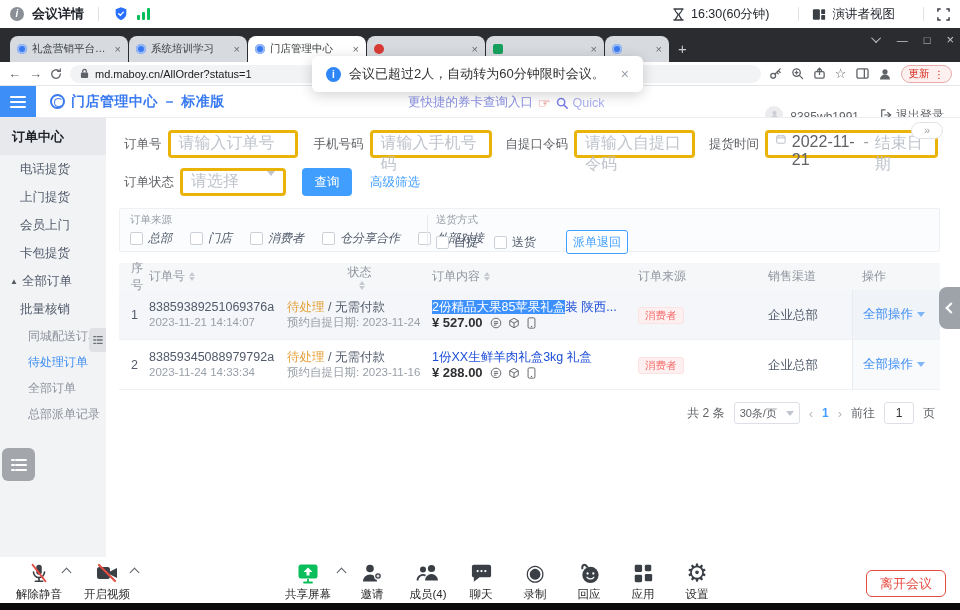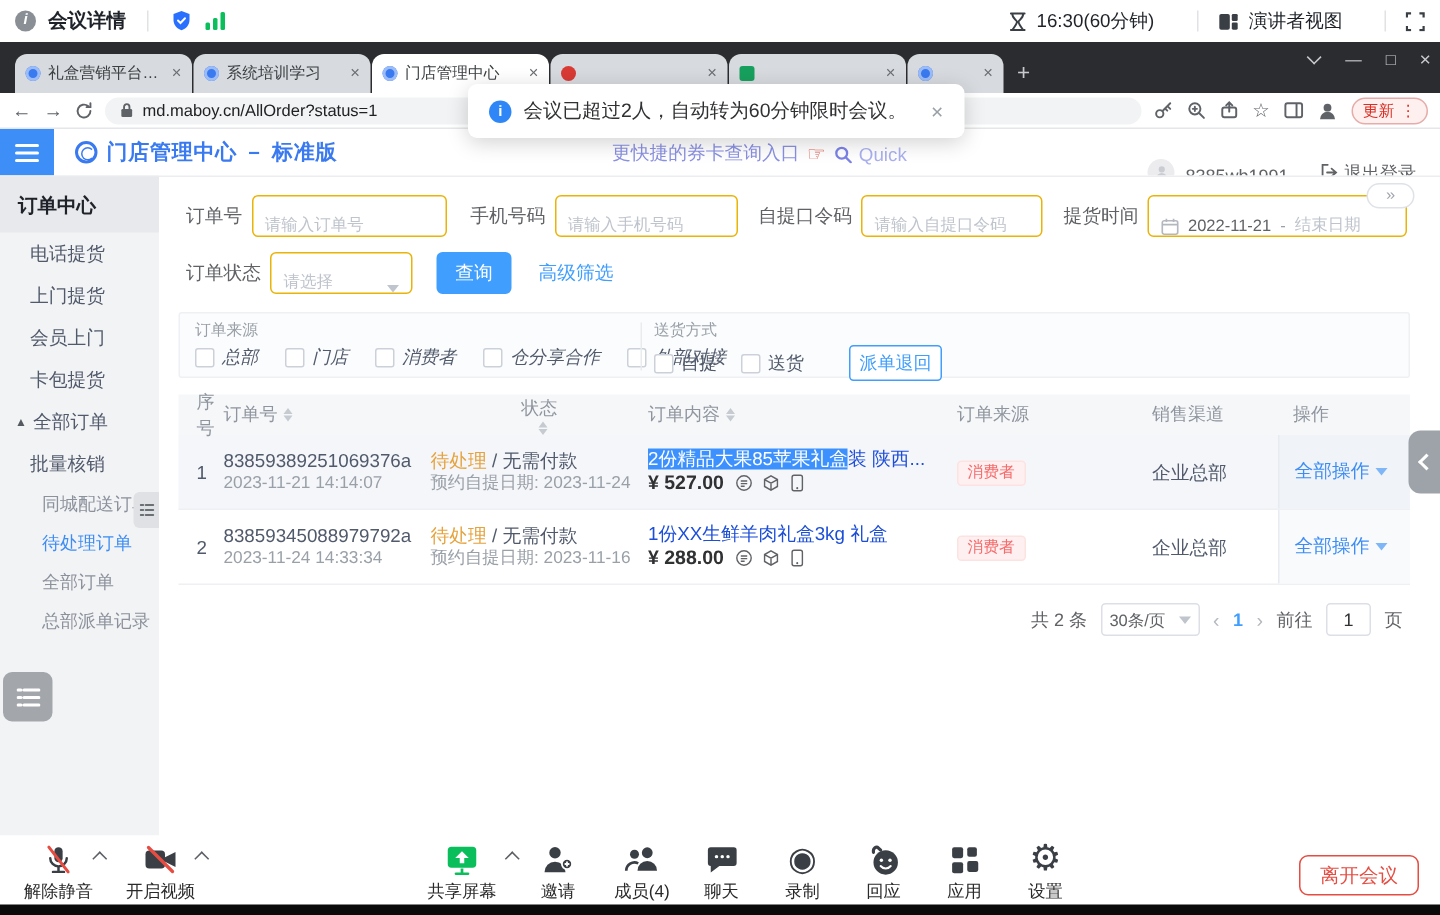--- a/index.html
+++ b/index.html
@@ -65,21 +65,21 @@
   .sb-group { padding-left:10px; }
   .sb-group .tri { font-size:8px; color:#555a61; margin-right:4px; vertical-align:1px; }
   .sb-sub { height:26px; line-height:26px; font-size:12px; color:#8c919c; padding-left:28px; }
   .sb-sub.active { color:#3d8df5; }
   .sb-handle { position:absolute; right:0; top:210px; width:17px; height:24px; background:#dfe1e5; border-radius:4px 0 0 4px; display:flex; align-items:center; justify-content:center; }
 
   
   .content { position:absolute; left:106px; top:117px; width:854px; height:440px; background:#fff; border-top:1px solid #ebedf0; }
   .frow { position:absolute; display:flex; align-items:center; }
   .flabel { font-size:12.5px; color:#606266; }
-  .inp { height:28px; border:1px solid #eab308; border-radius:4px; background:#fff; display:flex; align-items:flex-end; padding:0 8px; font-size:11px; color:#bfc4cc; }
+  .inp { height:28px; border:3px solid #eab308; border-radius:4px; background:#fff; display:flex; align-items:flex-start; padding:0 8px; font-size:16px; color:#bfc4cc; }
   .inp.sel { justify-content:space-between; }
   .sel-caret { width:0; height:0; border-left:4px solid transparent; border-right:4px solid transparent; border-top:5px solid #c0c4cc; }
   .btn-primary { background:#409eff; color:#fff; font-size:12.5px; border-radius:4px; height:28px; line-height:28px; text-align:center; }
   .link-blue { color:#409eff; font-size:12.5px; }
   .collapse-pill { position:absolute; right:17px; top:4px; width:32px; height:17px; border:1px solid #dfe2e7; border-radius:9px; color:#a0a4ab; font-size:11px; line-height:15px; text-align:center; background:#fff; }
 
   .filter-box { position:absolute; left:13px; top:90px; width:821px; height:44px; background:#fbfcfd; border:1px solid #eef0f4; border-radius:2px; }
   .fb-label { position:absolute; top:4px; font-size:10.5px; color:#9aa0a8; }
   .fb-row { position:absolute; top:21px; display:flex; align-items:center; }
   .cbitem { display:flex; align-items:center; gap:5px; font-size:12px; color:#515a6b; }
@@ -344,21 +344,21 @@
         <span style="color:#606266">2022-11-21</span>
         <span style="color:#9aa0a8">-</span>
         <span>结束日期</span>
       </div>
     </div>
 
     <div class="collapse-pill">»</div>
 
     <div class="frow" style="left:18px; top:50px; gap:6px;">
       <span class="flabel">订单状态</span>
-      <div class="inp sel" style="width:95px">
+      <div class="inp sel" style="width:106px">
         <span>请选择</span>
           <span class="sel-caret"></span>
       </div>
       <div class="btn-primary" style="width:50px; margin-left:10px">查询</div>
       <span class="link-blue" style="margin-left:12px">高级筛选</span>
     </div>
 
     <div class="filter-box">
       <span class="fb-label" style="left:10px">订单来源</span>
       <div class="fb-row" style="left:10px; gap:18px;font-style:italic;">

